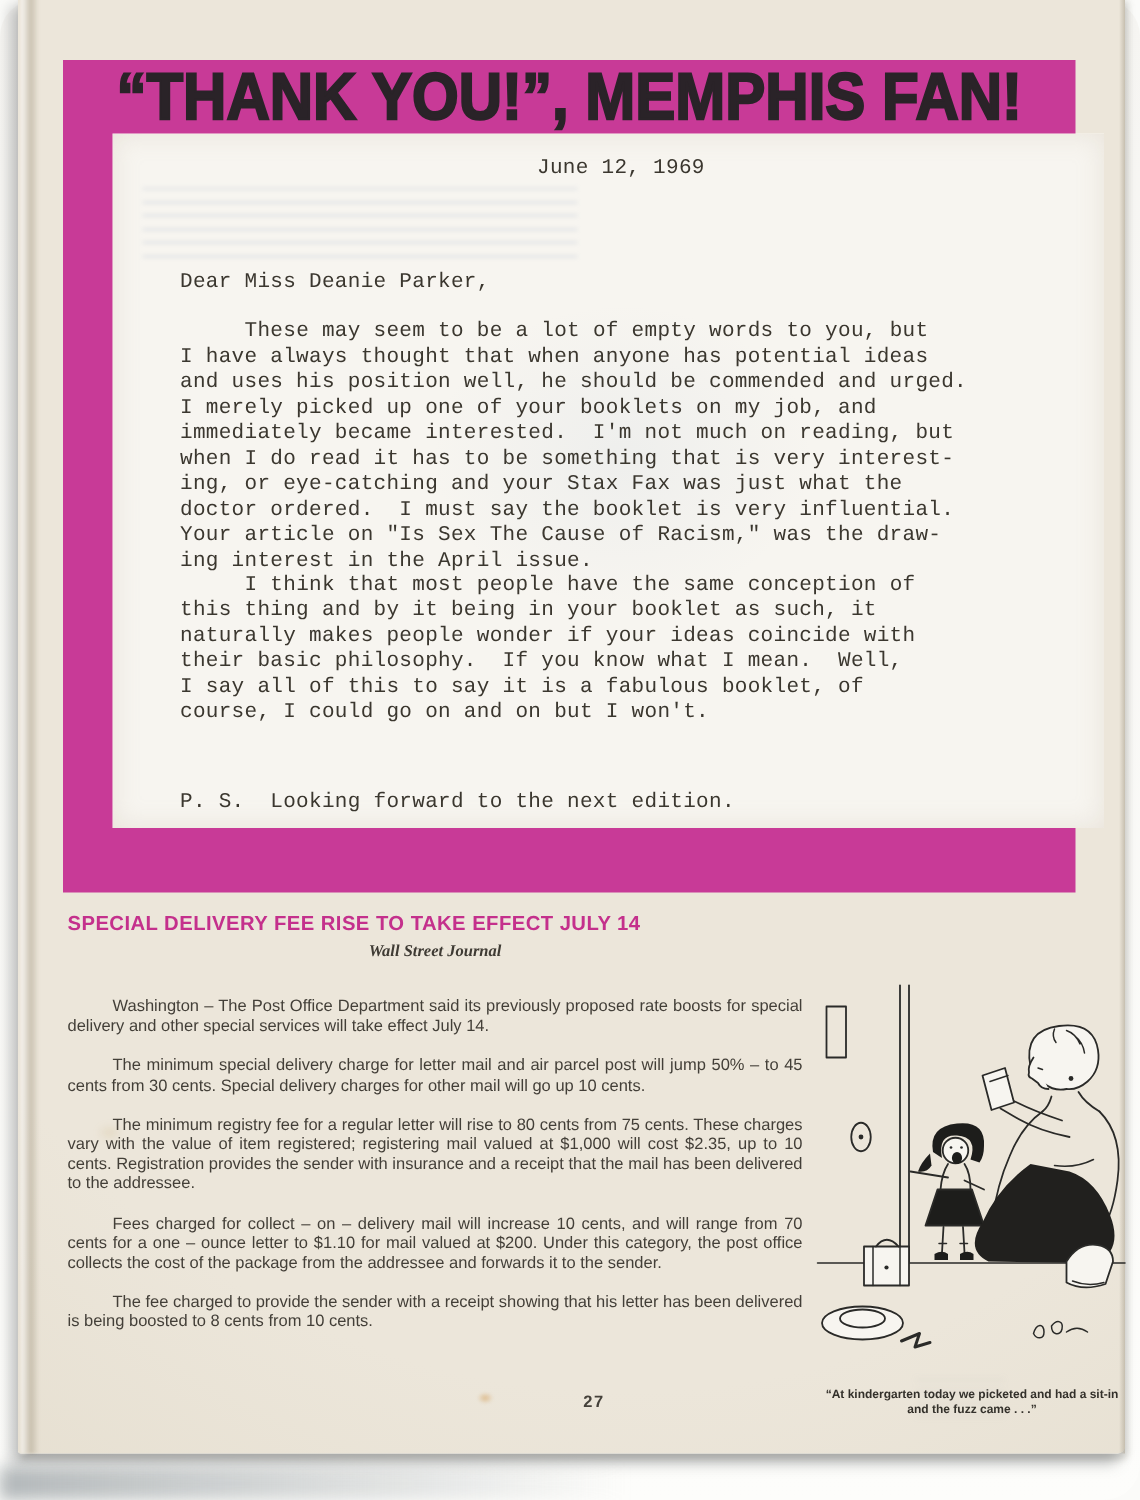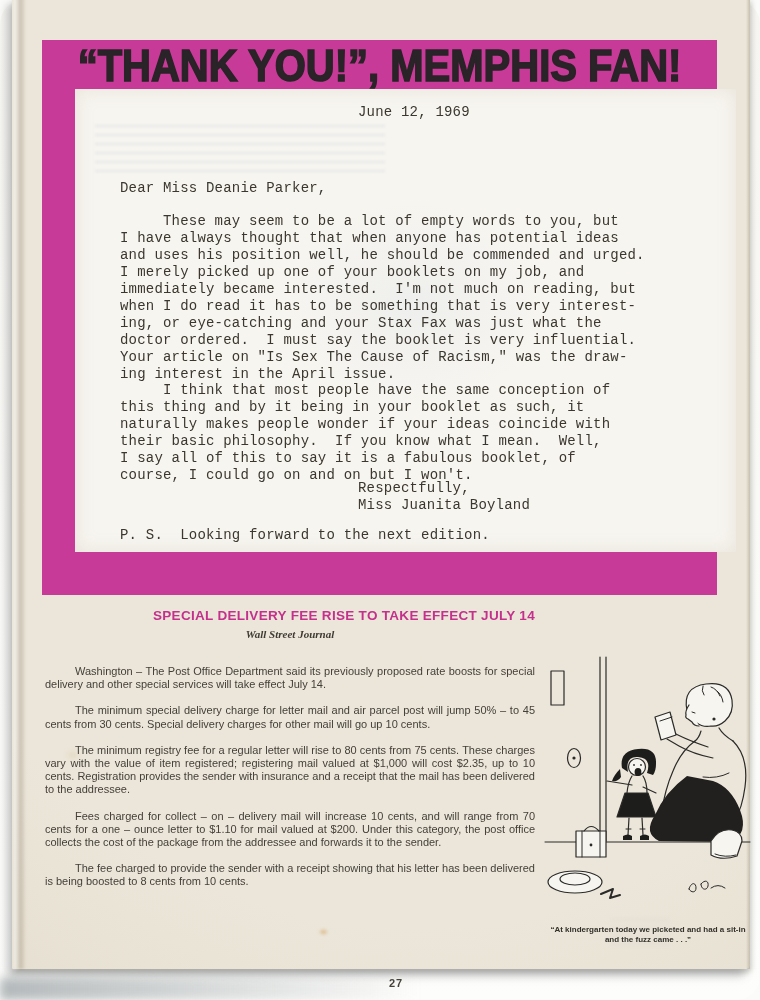--- a/index.html
+++ b/index.html
@@ -31,37 +31,37 @@
   .l-para2{left:45px;top:293px;}
   .l-closing{left:283px;top:391px;}
   .l-ps{left:45px;top:438px;}
   .ghost-lines{position:absolute;left:20px;top:36px;width:290px;height:50px;
         background:repeating-linear-gradient(180deg,rgba(115,140,180,.14) 0 2px,rgba(0,0,0,0) 2px 9px);
         filter:blur(1.5px);}
   .ghost-blot{position:absolute;left:170px;top:80px;width:340px;height:270px;border-radius:50%;
         background:radial-gradient(closest-side,rgba(150,175,205,.09),rgba(0,0,0,0) 75%);}
 
   
-  .article-headline{position:absolute;left:33px;top:611px;width:490px;text-align:right;
+  .article-headline{position:absolute;left:33px;top:611px;width:490px;text-align:left;
         font-weight:bold;font-size:13.5px;letter-spacing:.3px;color:#c4308c;}
   .article-source{position:absolute;left:33px;top:631px;width:490px;text-align:center;
         font-family:"Liberation Serif",serif;font-style:italic;font-weight:bold;font-size:11px;color:#3f3b34;}
   .article-body{position:absolute;left:33px;top:656px;width:490px;color:#433f38;
         font-size:11px;line-height:13.2px;text-align:justify;}
   .article-body p{margin:12px 0 13px 0;text-indent:30px;}
 
   
   .cartoon{position:absolute;left:531px;top:658px;width:210px;height:290px;}
   .cartoon svg{position:absolute;left:0;top:0;}
   .cartoon-caption{position:absolute;left:0;top:250px;width:210px;text-align:center;
         font-family:Liberation Sans, sans-serif;font-weight:bold;font-size:8px;line-height:10px;
         color:#33302a;white-space:pre-wrap;margin-top:20px;}
 
   .page-number{position:absolute;left:364px;top:932px;width:40px;text-align:center;
-        font-size:11px;font-weight:bold;color:#45413a;letter-spacing:1px;margin-top:48px;}
+        font-size:11px;font-weight:bold;color:#45413a;letter-spacing:1px;}
 
   .spot-a{position:absolute;left:306px;top:931px;width:11px;height:8px;border-radius:50%;
         background:radial-gradient(rgba(205,140,55,.45),rgba(0,0,0,0) 70%);filter:blur(1px);}
   .spot-b{position:absolute;left:52px;top:752px;width:18px;height:12px;border-radius:50%;
         background:radial-gradient(rgba(190,160,90,.18),rgba(0,0,0,0) 70%);filter:blur(2px);}
   .spot-c{position:absolute;left:598px;top:922px;width:60px;height:26px;
         background:repeating-linear-gradient(180deg,rgba(120,140,175,.07) 0 2px,rgba(0,0,0,0) 2px 8px);filter:blur(2px);}
 </style>
 </head>
 <body>
@@ -89,22 +89,20 @@
 doctor ordered.  I must say the booklet is very influential.
 Your article on "Is Sex The Cause of Racism," was the draw-
 ing interest in the April issue.</div>
         <div class="tw l-salutation">Dear Miss Deanie Parker,</div>
         <div class="tw l-para2">     I think that most people have the same conception of
 this thing and by it being in your booklet as such, it
 naturally makes people wonder if your ideas coincide with
 their basic philosophy.  If you know what I mean.  Well,
 I say all of this to say it is a fabulous booklet, of
 course, I could go on and on but I won't.</div>
-        <div class="tw l-closing">Respectfully,
-Miss Juanita Boyland</div>
         <div class="tw l-ps">P. S.  Looking forward to the next edition.</div>
       </div>
     </div>
 
     <div class="article-headline">SPECIAL DELIVERY FEE RISE TO TAKE EFFECT JULY 14</div>
     <div class="article-source">Wall Street Journal</div>
     <div class="article-body">
       <p>Washington – The Post Office Department said its previously proposed rate boosts for special delivery and other special services will take effect July 14.</p>
       <p>The minimum special delivery charge for letter mail and air parcel post will jump 50% – to 45 cents from 30 cents. Special delivery charges for other mail will go up 10 cents.</p>
       <p>The minimum registry fee for a regular letter will rise to 80 cents from 75 cents. These charges vary with the value of item registered; registering mail valued at $1,000 will cost $2.35, up to 10 cents. Registration provides the sender with insurance and a receipt that the mail has been delivered to the addressee.</p>

